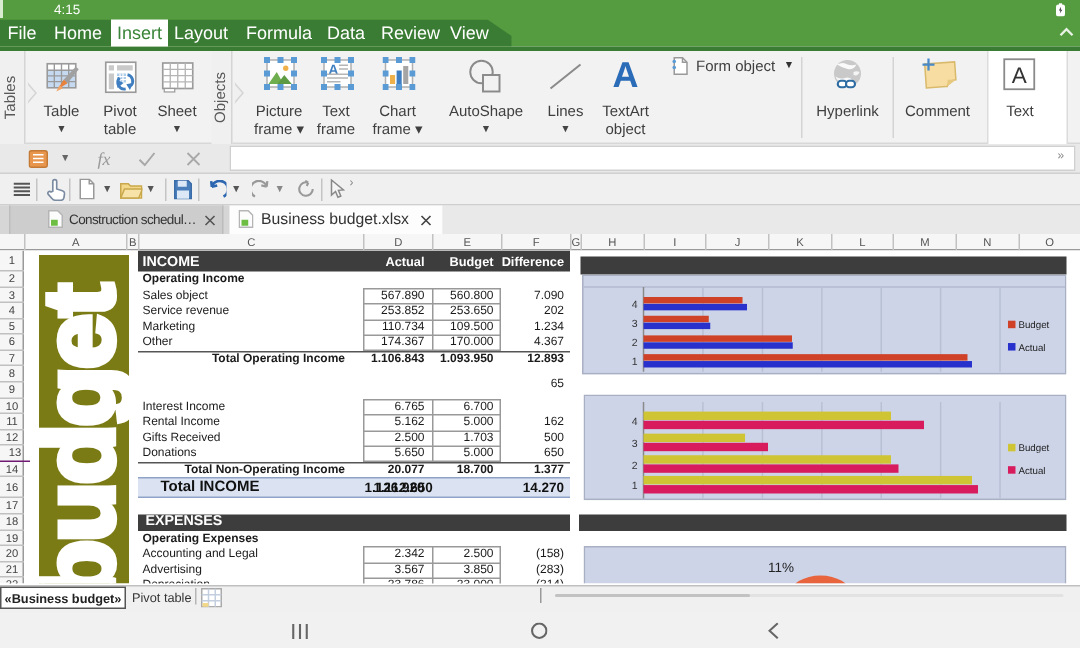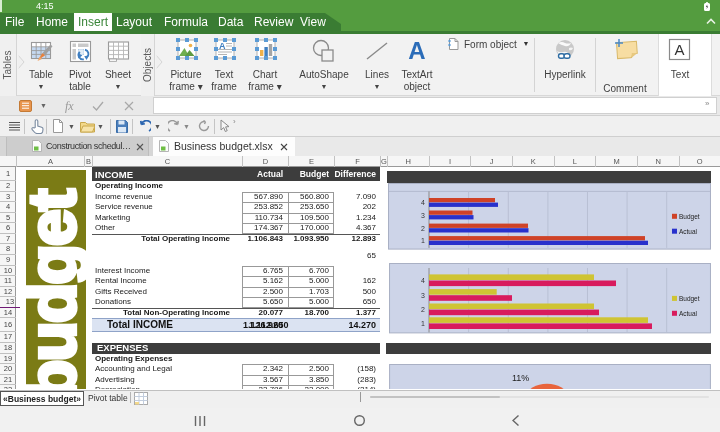--- a/index.html
+++ b/index.html
@@ -163,21 +163,21 @@
 <path d="M16 9 q2 -1 4 0 q-1 3 -4 2 Z" fill="#fff" opacity="0.8"></path>
 <rect x="5.5" y="14.8" width="6" height="4.4" rx="2.2" fill="#fff" stroke="#2e6da4" stroke-width="1.4"></rect>
 <rect x="11" y="14.8" width="6" height="4.4" rx="2.2" fill="#fff" stroke="#2e6da4" stroke-width="1.4"></rect>
 </svg>
 <div class="a" style="left:523px;top:69px;width:84px;height:12px;color:#3f3f3f;font-size:10px;line-height:12px;text-align:center">Hyperlink</div>
 <svg class="a" style="left:612px;top:37px" width="28" height="25" viewBox="0 0 28 25">
 <path d="M5 5 H25 V17 Q20 17 19 21 L18 21 Q12 21 5 21 Z" fill="#f7ddA2" stroke="#d9b96a" stroke-width="1" transform="rotate(-4 14 13)"></path>
 <path d="M25 17 L19 21 L19.5 16.5 Z" fill="#e7c87f" transform="rotate(-4 14 13)"></path>
 <path d="M7 2 V10 M3 6 H11" stroke="#4a89c8" stroke-width="1.5"></path>
 </svg>
-<div class="a" style="left:583px;top:83px;width:84px;height:12px;color:#3f3f3f;font-size:10px;line-height:12px;text-align:center">Comment</div>
+<div class="a" style="left:583px;top:69px;width:84px;height:12px;color:#3f3f3f;font-size:10px;line-height:12px;text-align:center">Comment</div>
 <svg class="a" style="left:668px;top:38px" width="23" height="23" viewBox="0 0 23 23">
 <rect x="1.5" y="1.5" width="20" height="20" fill="#fff" stroke="#8a8a8a" stroke-width="1.2"></rect>
 <text x="11.5" y="17" font-size="15" fill="#333" text-anchor="middle" font-family="Liberation Sans">A</text>
 </svg>
 <div class="a" style="left:638px;top:69px;width:84px;height:12px;color:#3f3f3f;font-size:10px;line-height:12px;text-align:center">Text</div>
 <div class="a" style="left:0;top:96px;width:720px;height:20px;background:#e9e9e9;border-bottom:1px solid #d0d0d0"></div>
 <svg class="a" style="left:19px;top:100px" width="15" height="12" viewBox="0 0 15 12">
 <rect x="0.5" y="0.5" width="12" height="11" rx="1.5" fill="#e8954e" stroke="#c47a35" stroke-width="1"></rect>
 <path d="M3 3.2 H10 M3 5.7 H10 M3 8.2 H10" stroke="#fff" stroke-width="1"></path>
 </svg>
@@ -294,21 +294,21 @@
 <div class="a" style="left:0;top:218.1px;width:16px;height:10.6px;border-bottom:1px solid #c0c0c0;color:#444;font-size:7.5px;line-height:10.6px;text-align:center">22</div>
 <div class="a" style="left:26px;top:3.3px;width:60px;height:219px;background:#7b7b15;overflow:hidden"></div>
 <div class="a" style="left:22.2px;top:232.8px;width:222px;height:60px;transform-origin:0 0;transform:rotate(-90deg);color:#fff;font-weight:bold;font-size:66px;line-height:60px;letter-spacing:-1.8px;-webkit-text-stroke:4.2px #fff;font-family:'Liberation Sans',sans-serif;">budget</div>
 <div class="a" style="left:92px;top:0.0px;width:288px;height:13.9px;background:#3d3d3d"></div>
 <div class="a" style="left:387px;top:3.6px;width:323.7px;height:12px;background:#3d3d3d"></div>
 <div class="a" style="left:95px;top:2.0px;width:100px;height:11px;color:#fff;font-size:9.5px;font-weight:bold;line-height:11px">INCOME</div>
 <div class="a" style="left:203px;top:2.0px;width:80px;height:11px;color:#fff;font-size:8.5px;font-weight:bold;line-height:11px;text-align:right">Actual</div>
 <div class="a" style="left:249px;top:2.0px;width:80px;height:11px;color:#fff;font-size:8.5px;font-weight:bold;line-height:11px;text-align:right">Budget</div>
 <div class="a" style="left:296px;top:2.0px;width:80px;height:11px;color:#fff;font-size:8.5px;font-weight:bold;line-height:11px;text-align:right">Difference</div>
 <div class="a" style="left:95px;top:13.9px;width:140px;height:10.6px;color:#1a1a1a;font-size:8px;line-height:10.6px;text-align:left;white-space:nowrap;font-weight:bold">Operating Income</div>
-<div class="a" style="left:95px;top:24.5px;width:140px;height:10.6px;color:#1a1a1a;font-size:8px;line-height:10.6px;text-align:left;white-space:nowrap">Income revenue</div>
+<div class="a" style="left:95px;top:24.5px;width:140px;height:10.6px;color:#1a1a1a;font-size:8px;line-height:10.6px;text-align:left;white-space:nowrap">Sales object</div>
 <div class="a" style="left:213px;top:24.5px;width:70px;height:10.6px;color:#1a1a1a;font-size:8px;line-height:10.6px;text-align:right">567.890</div>
 <div class="a" style="left:259px;top:24.5px;width:70px;height:10.6px;color:#1a1a1a;font-size:8px;line-height:10.6px;text-align:right">560.800</div>
 <div class="a" style="left:306px;top:24.5px;width:70px;height:10.6px;color:#1a1a1a;font-size:8px;line-height:10.6px;text-align:right">7.090</div>
 <div class="a" style="left:95px;top:35.0px;width:140px;height:10.6px;color:#1a1a1a;font-size:8px;line-height:10.6px;text-align:left;white-space:nowrap">Service revenue</div>
 <div class="a" style="left:213px;top:35.0px;width:70px;height:10.6px;color:#1a1a1a;font-size:8px;line-height:10.6px;text-align:right">253.852</div>
 <div class="a" style="left:259px;top:35.0px;width:70px;height:10.6px;color:#1a1a1a;font-size:8px;line-height:10.6px;text-align:right">253.650</div>
 <div class="a" style="left:306px;top:35.0px;width:70px;height:10.6px;color:#1a1a1a;font-size:8px;line-height:10.6px;text-align:right">202</div>
 <div class="a" style="left:95px;top:45.6px;width:140px;height:10.6px;color:#1a1a1a;font-size:8px;line-height:10.6px;text-align:left;white-space:nowrap">Marketing</div>
 <div class="a" style="left:213px;top:45.6px;width:70px;height:10.6px;color:#1a1a1a;font-size:8px;line-height:10.6px;text-align:right">110.734</div>
 <div class="a" style="left:259px;top:45.6px;width:70px;height:10.6px;color:#1a1a1a;font-size:8px;line-height:10.6px;text-align:right">109.500</div>

